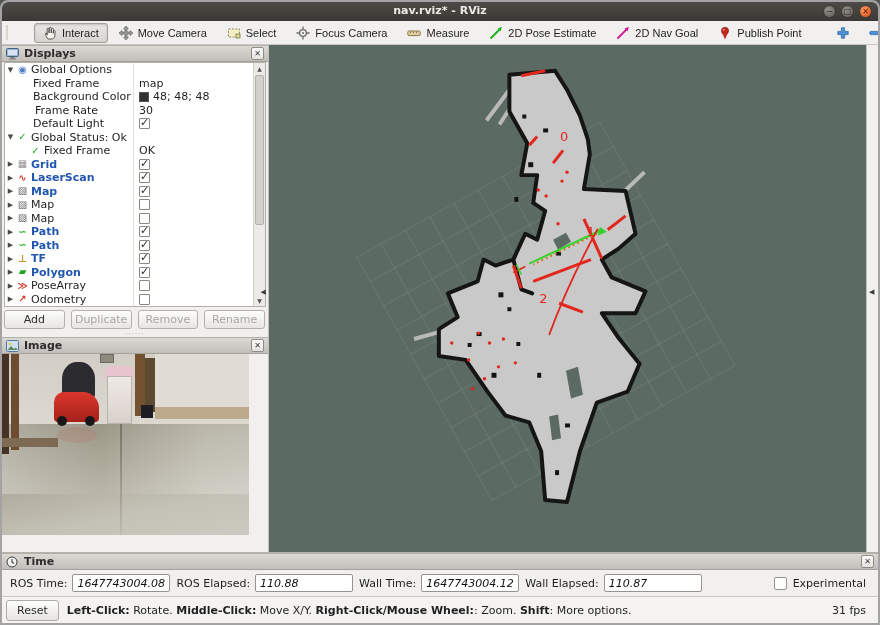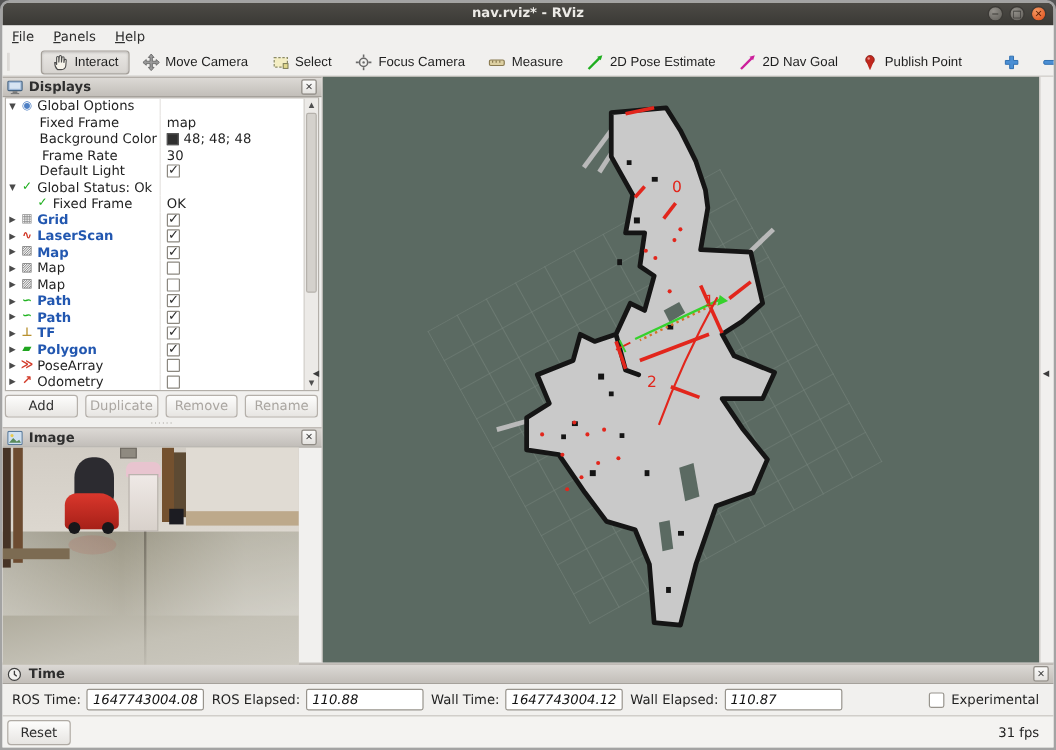--- a/index.html
+++ b/index.html
@@ -145,25 +145,20 @@
 
   <div class="titlebar">
     <div class="title">nav.rviz* - RViz</div>
     <div class="win-controls">
       <div class="win-btn">−</div>
       <div class="win-btn">□</div>
       <div class="win-btn close">✕</div>
     </div>
   </div>
 
-  <div class="menubar" id="menubar">
-      <span class="menu-item">File</span>
-      <span class="menu-item">Panels</span>
-      <span class="menu-item">Help</span>
-    </div>
 
   <div class="toolbar">
     <div class="tb-grip"></div>
     <div id="toolbar-tools" style="display:flex;align-items:center;gap:2px;margin-left:21px;">
         <button class="tool active">
           <span class="tool-icon">
             <svg viewBox="0 0 14 14">
               <path d="M5 13 C3.2 11.4 2.6 9.2 2.6 7.2 L3.7 7.2 L4.2 9 L4.2 3 a0.9 0.9 0 0 1 1.8 0 L6 7 L6.4 2.2 a0.9 0.9 0 0 1 1.8 0 L8.2 7 L8.6 3.2 a0.9 0.9 0 0 1 1.8 0 L10.2 7.4 L10.6 5.2 a0.8 0.8 0 0 1 1.6 0.2 L11.8 10 C11.5 12 10 13 8 13 Z" fill="#f6f3ea" stroke="#4a4a4a" stroke-width="0.9"></path>
             </svg>
           </span>
@@ -645,15 +640,16 @@
         </span>
         <span class="exp-wrap">
           <span class="cb13"></span>
           <span>Experimental</span>
         </span>
       </div>
   </div>
 
   <div class="statusbar">
     <button class="reset-btn">Reset</button>
+    <span class="help-text" id="help-text"><b>Left-Click:</b> Rotate. <b>Middle-Click:</b> Move X/Y. <b>Right-Click/Mouse Wheel:</b>: Zoom. <b>Shift</b>: More options.</span>
     <span class="fps">31 fps</span>
   </div>
 </div>
 
 </body></html>

